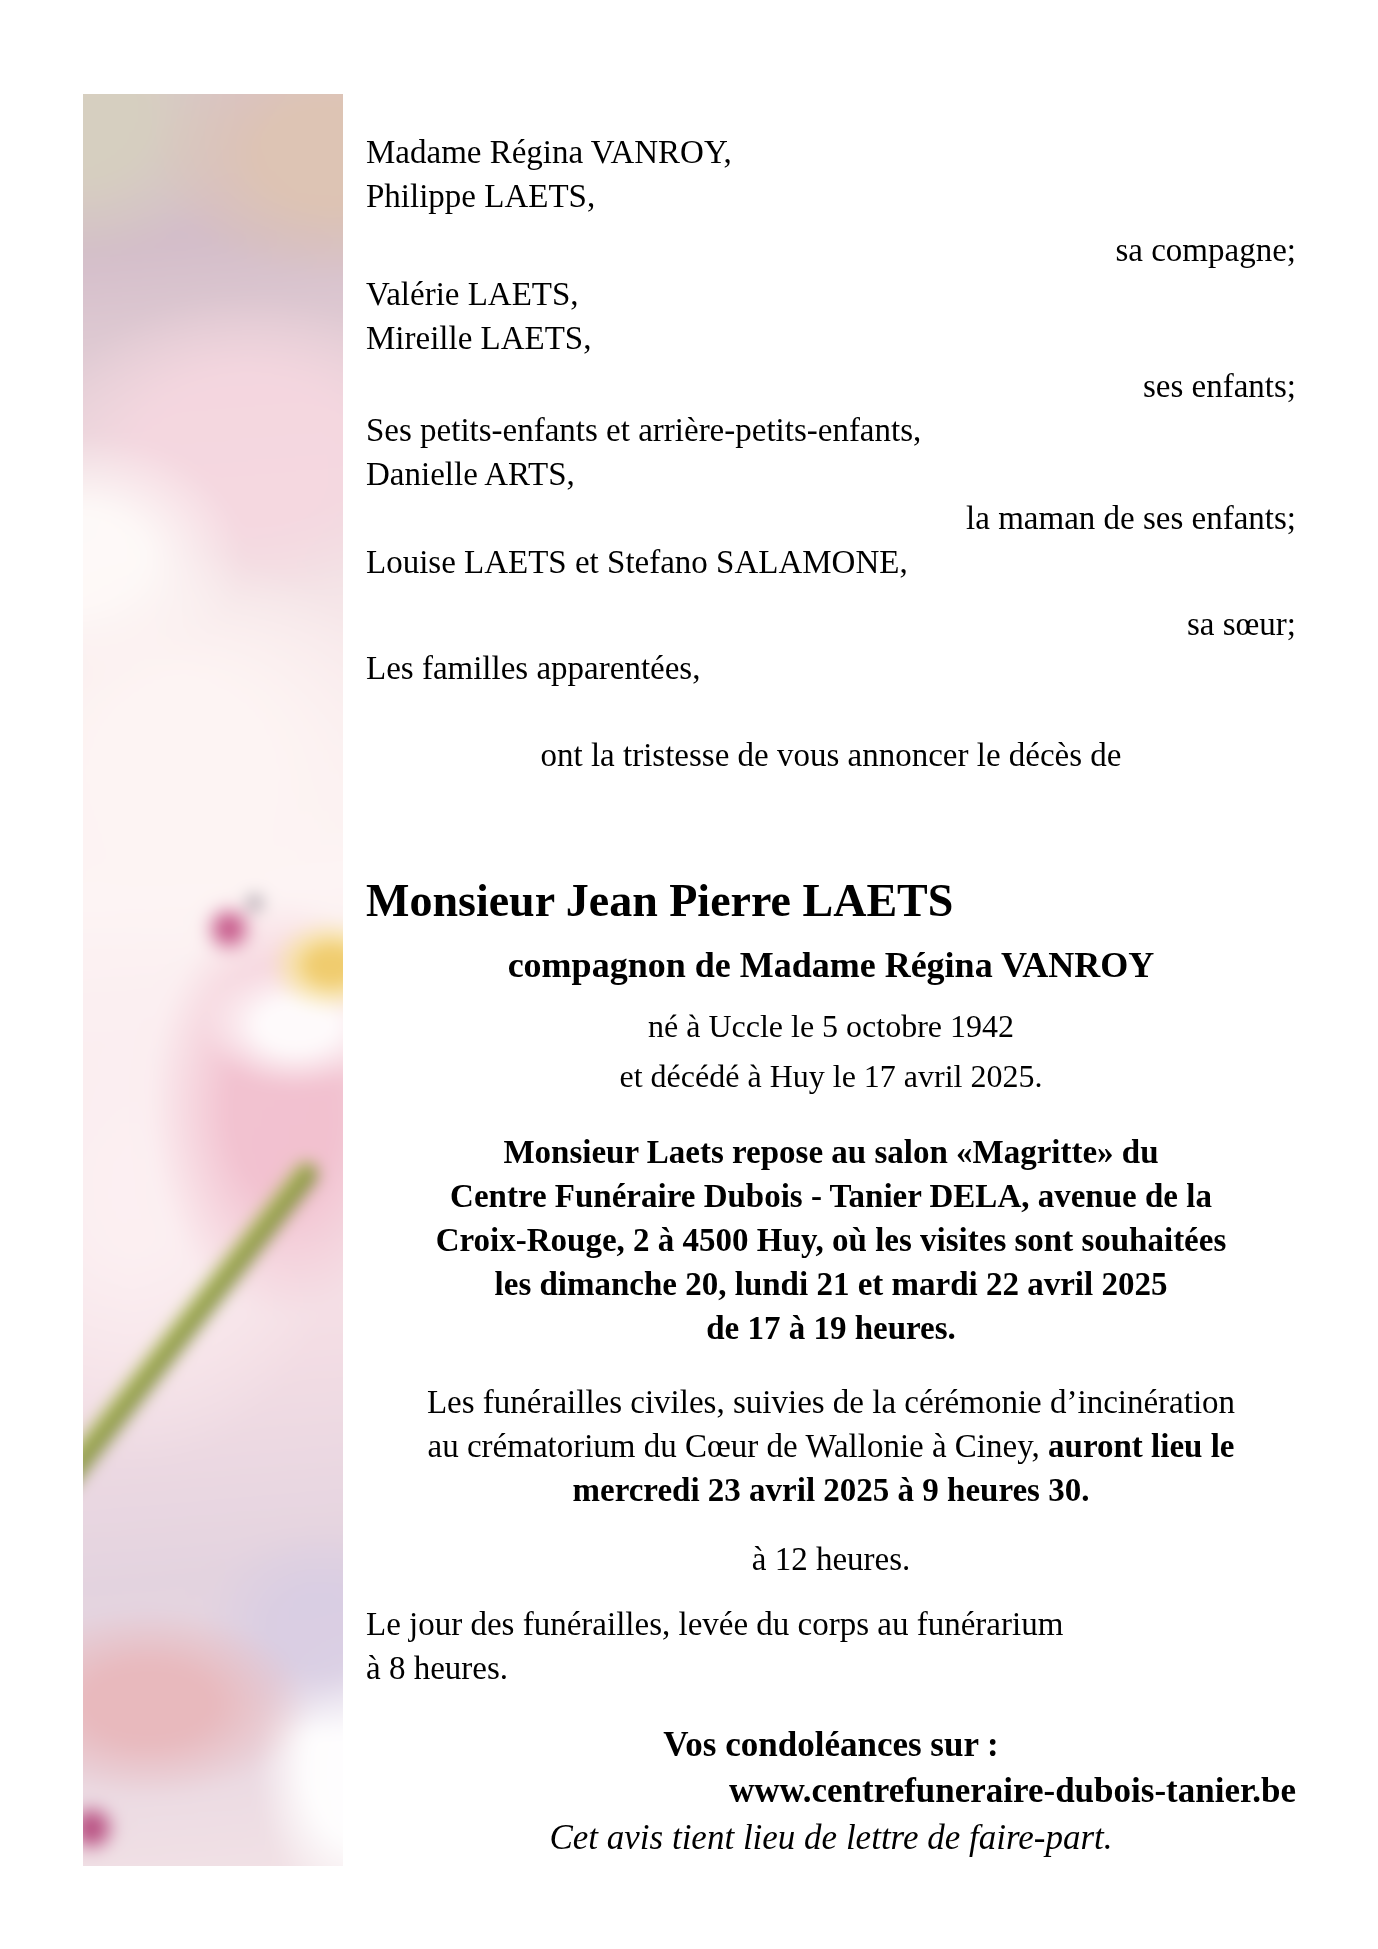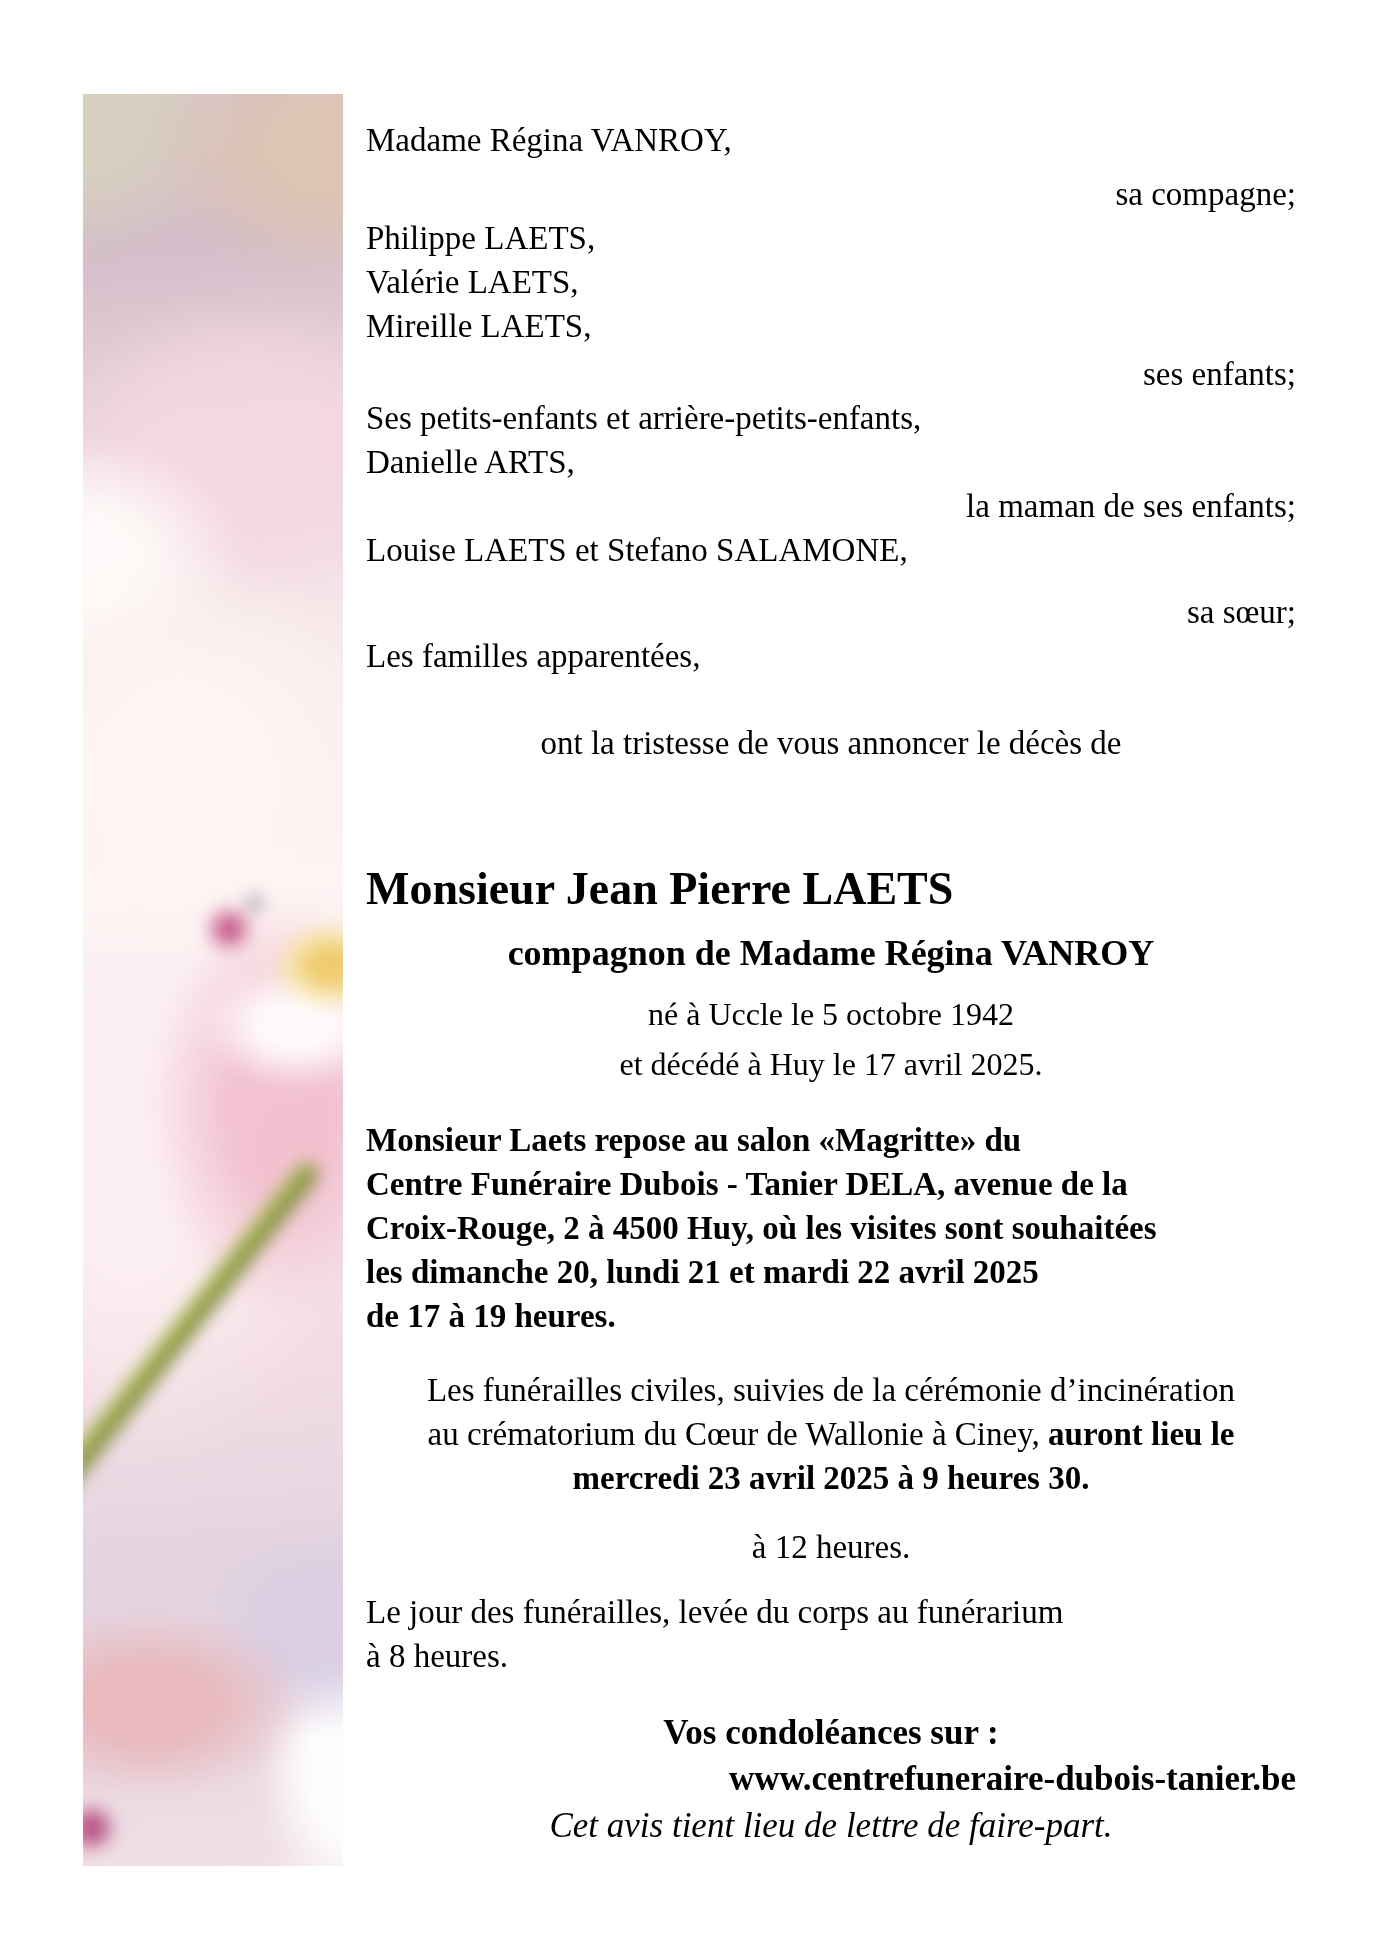--- a/index.html
+++ b/index.html
@@ -38,38 +38,38 @@
       linear-gradient(175deg,#d9c4cb 0%,#d3bdc9 10%,#e8d4da 20%,#f7e8ea 32%,#fdf4f4 45%,#f8e8ec 58%,#f3dde4 70%,#e3d3df 82%,#ead9e2 92%,#f3e3e6 100%);
   }
   .stem{
     position:absolute;left:5px;top:1412px;width:412px;height:24px;
     transform-origin:left center;transform:rotate(-51.7deg);
     background:linear-gradient(to bottom, rgba(186,196,108,.95), #8f9c42 55%, rgba(118,133,58,.9));
     border-radius:12px;
   }
   
   .text-col{
-    position:absolute;left:366px;top:4px;width:930px;
+    position:absolute;left:366px;top:16px;width:930px;
     display:flow-root;
     font-size:33px;line-height:44px;
   }
   .line{white-space:nowrap;}
   .right{text-align:right;}
   .center{text-align:center;}
   .b{font-weight:bold;}
   .m-first{margin-top:114px;}
   .m-role1{margin-top:10px;}
   .m-role2{margin-top:4px;}
   .m-role4{margin-top:18px;}
   .m-intro{margin-top:43px;}
   .deceased-title{margin-top:96px;font-size:46px;line-height:56px;font-weight:bold;text-align:left;}
   .deceased-relation{margin-top:13px;font-size:36px;line-height:46px;font-weight:bold;text-align:center;}
   .deceased-birth{margin-top:17px;font-size:32px;line-height:42px;text-align:center;}
   .deceased-death{margin-top:8px;font-size:32px;line-height:42px;text-align:center;}
-  .visitation{margin-top:33px;font-weight:bold;}
+  .visitation{margin-top:33px;font-weight:bold;text-align:center;}
   .funeral{margin-top:30px;text-align:center;}
   .ashes{margin-top:25px;text-align:center;}
   .levee{margin-top:21px;text-align:left;}
   .condolences{margin-top:32px;font-size:35px;line-height:46px;font-weight:bold;text-align:center;}
   .website{font-size:35px;line-height:46px;font-weight:bold;text-align:right;}
   .notice{margin-top:1px;font-size:35px;line-height:46px;font-style:italic;text-align:center;}
 </style>
 </head>
 <body>
 
@@ -77,23 +77,23 @@
 
   <div class="photo">
     <div class="photo-layers">
       <div class="stem"></div>
     </div>
   </div>
 
   <div class="text-col">
 
     <div class="line m-first">Madame Régina VANROY,</div>
+    <div class="line">Philippe LAETS,</div>
+
     <div class="line right m-role1">sa compagne;</div>
-
-    <div class="line">Philippe LAETS,</div>
     <div class="line">Valérie LAETS,</div>
     <div class="line">Mireille LAETS,</div>
     <div class="line right m-role2">ses enfants;</div>
 
     <div class="line">Ses petits-enfants et arrière-petits-enfants,</div>
     <div class="line">Danielle ARTS,</div>
     <div class="line right">la maman de ses enfants;</div>
     <div class="line">Louise LAETS et Stefano SALAMONE,</div>
     <div class="line right m-role4">sa sœur;</div>
     <div class="line">Les familles apparentées,</div>

